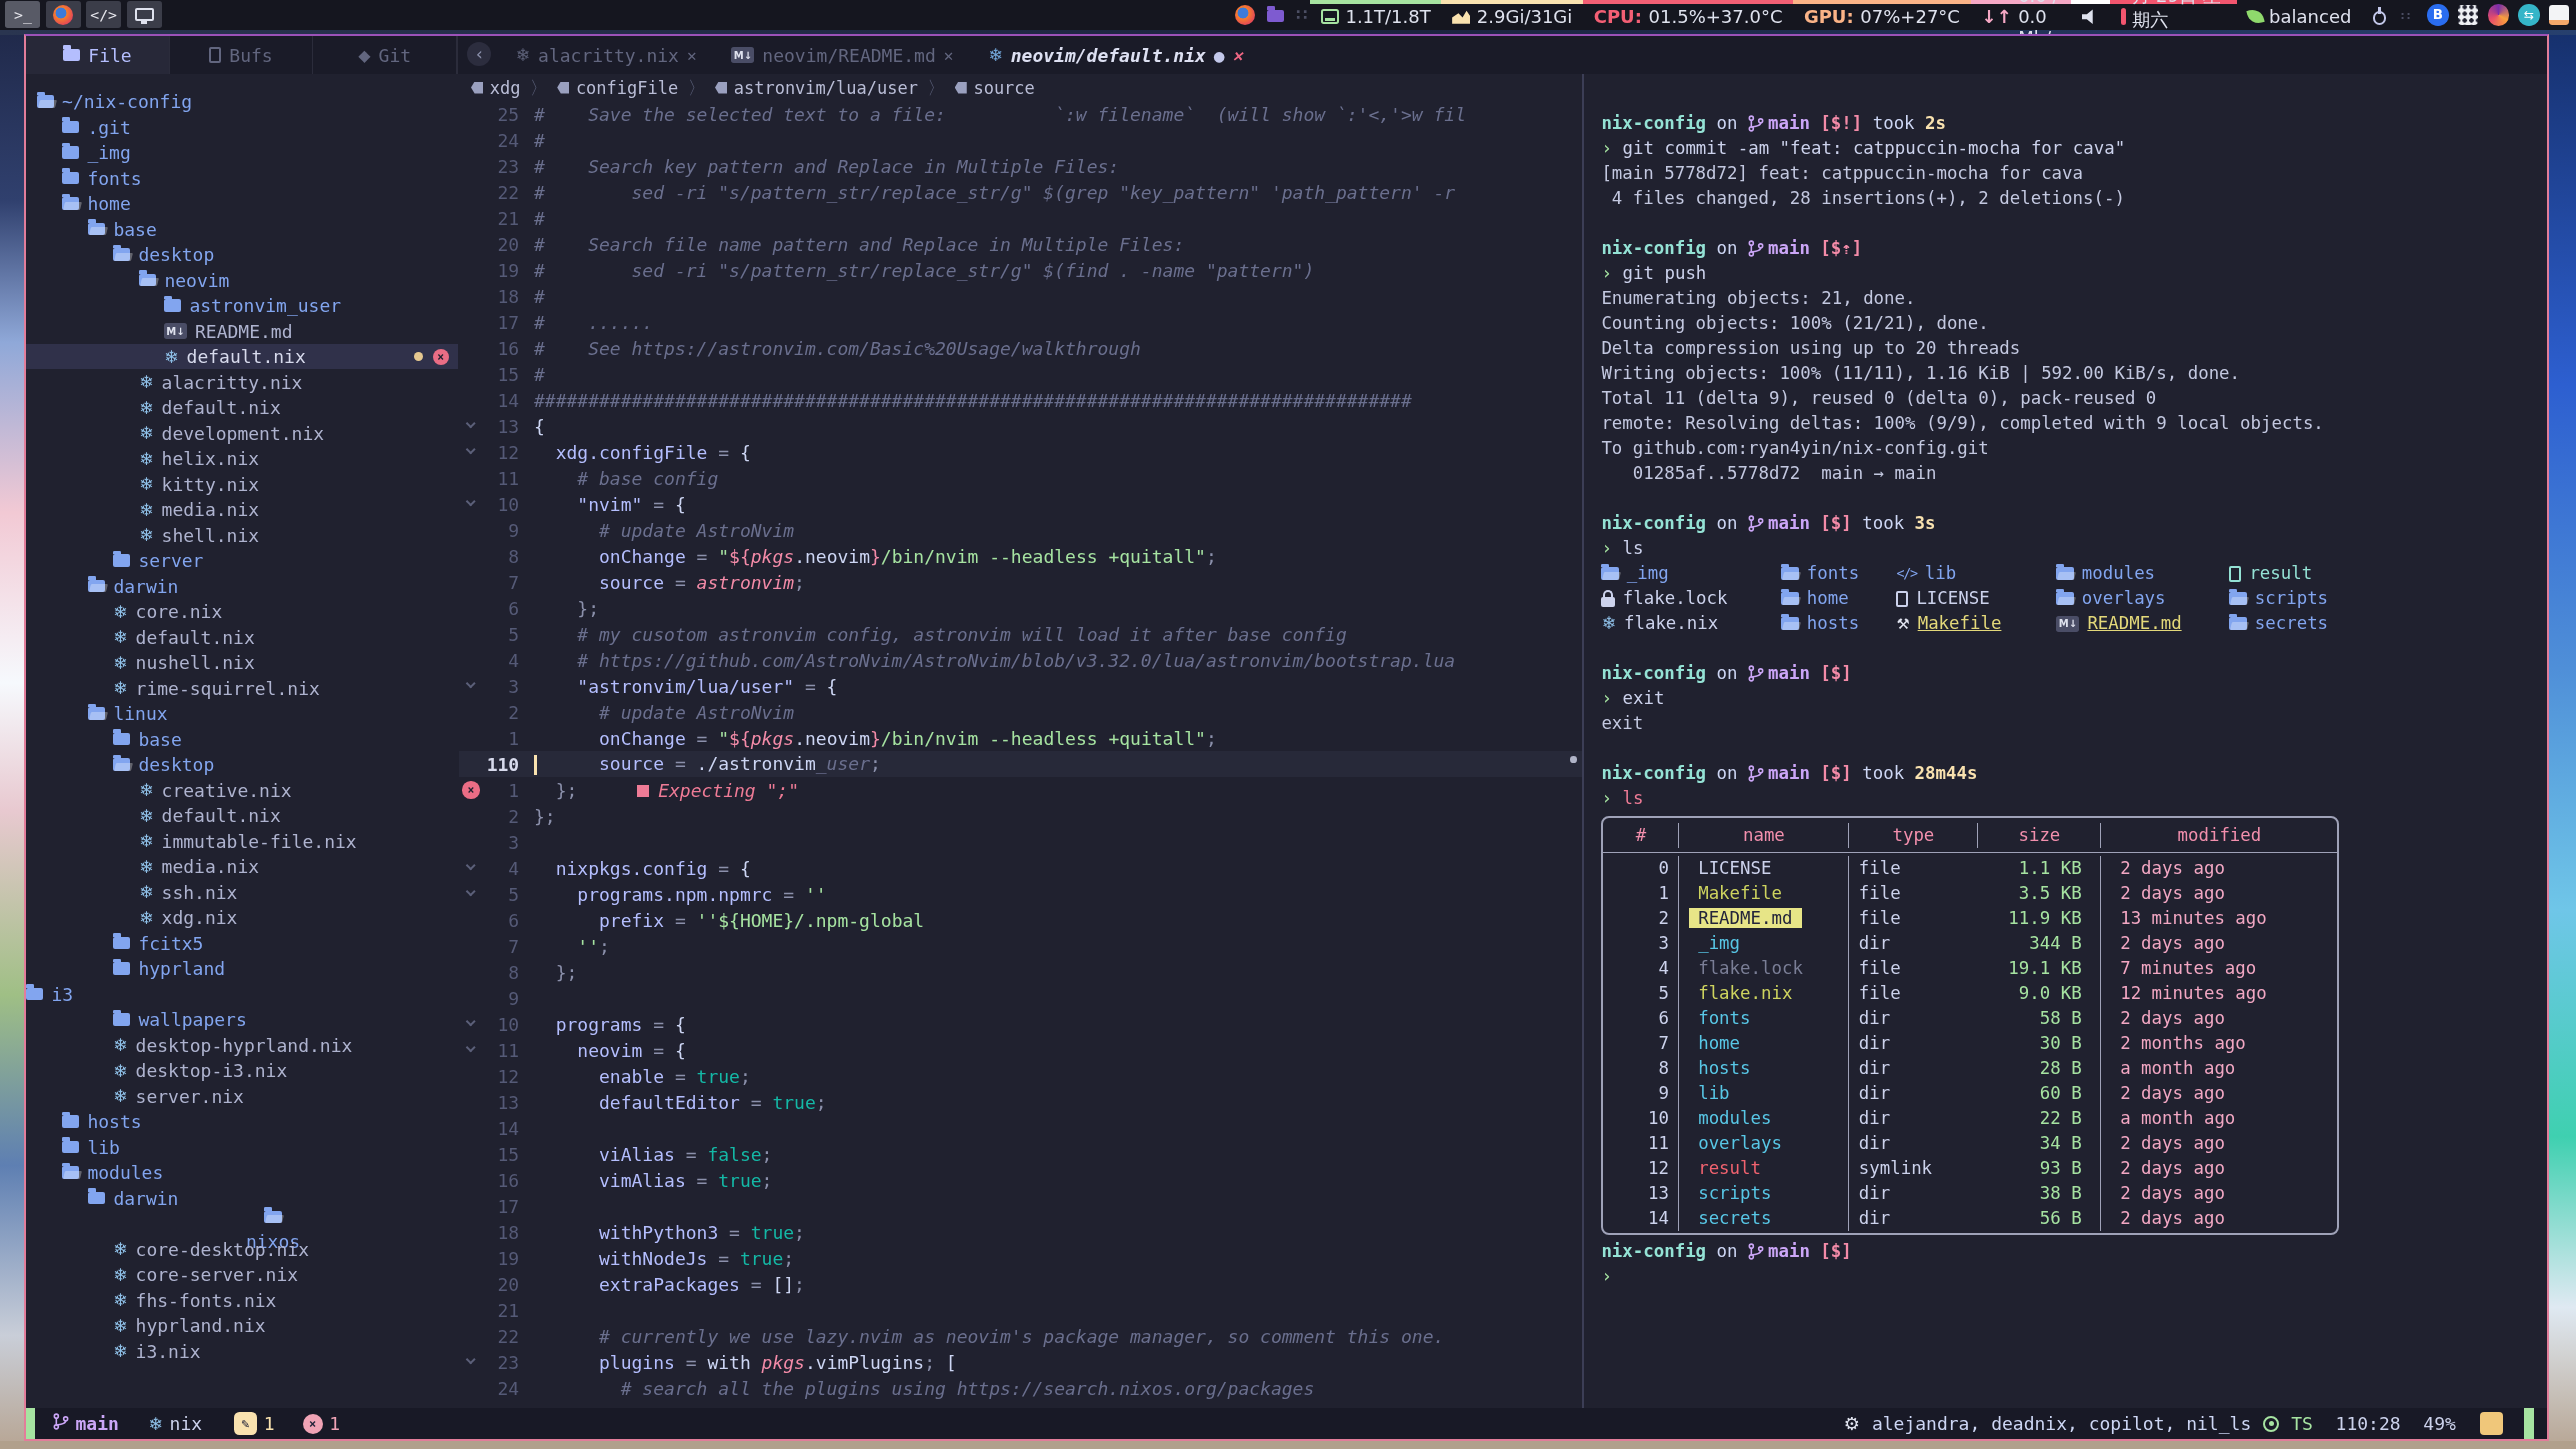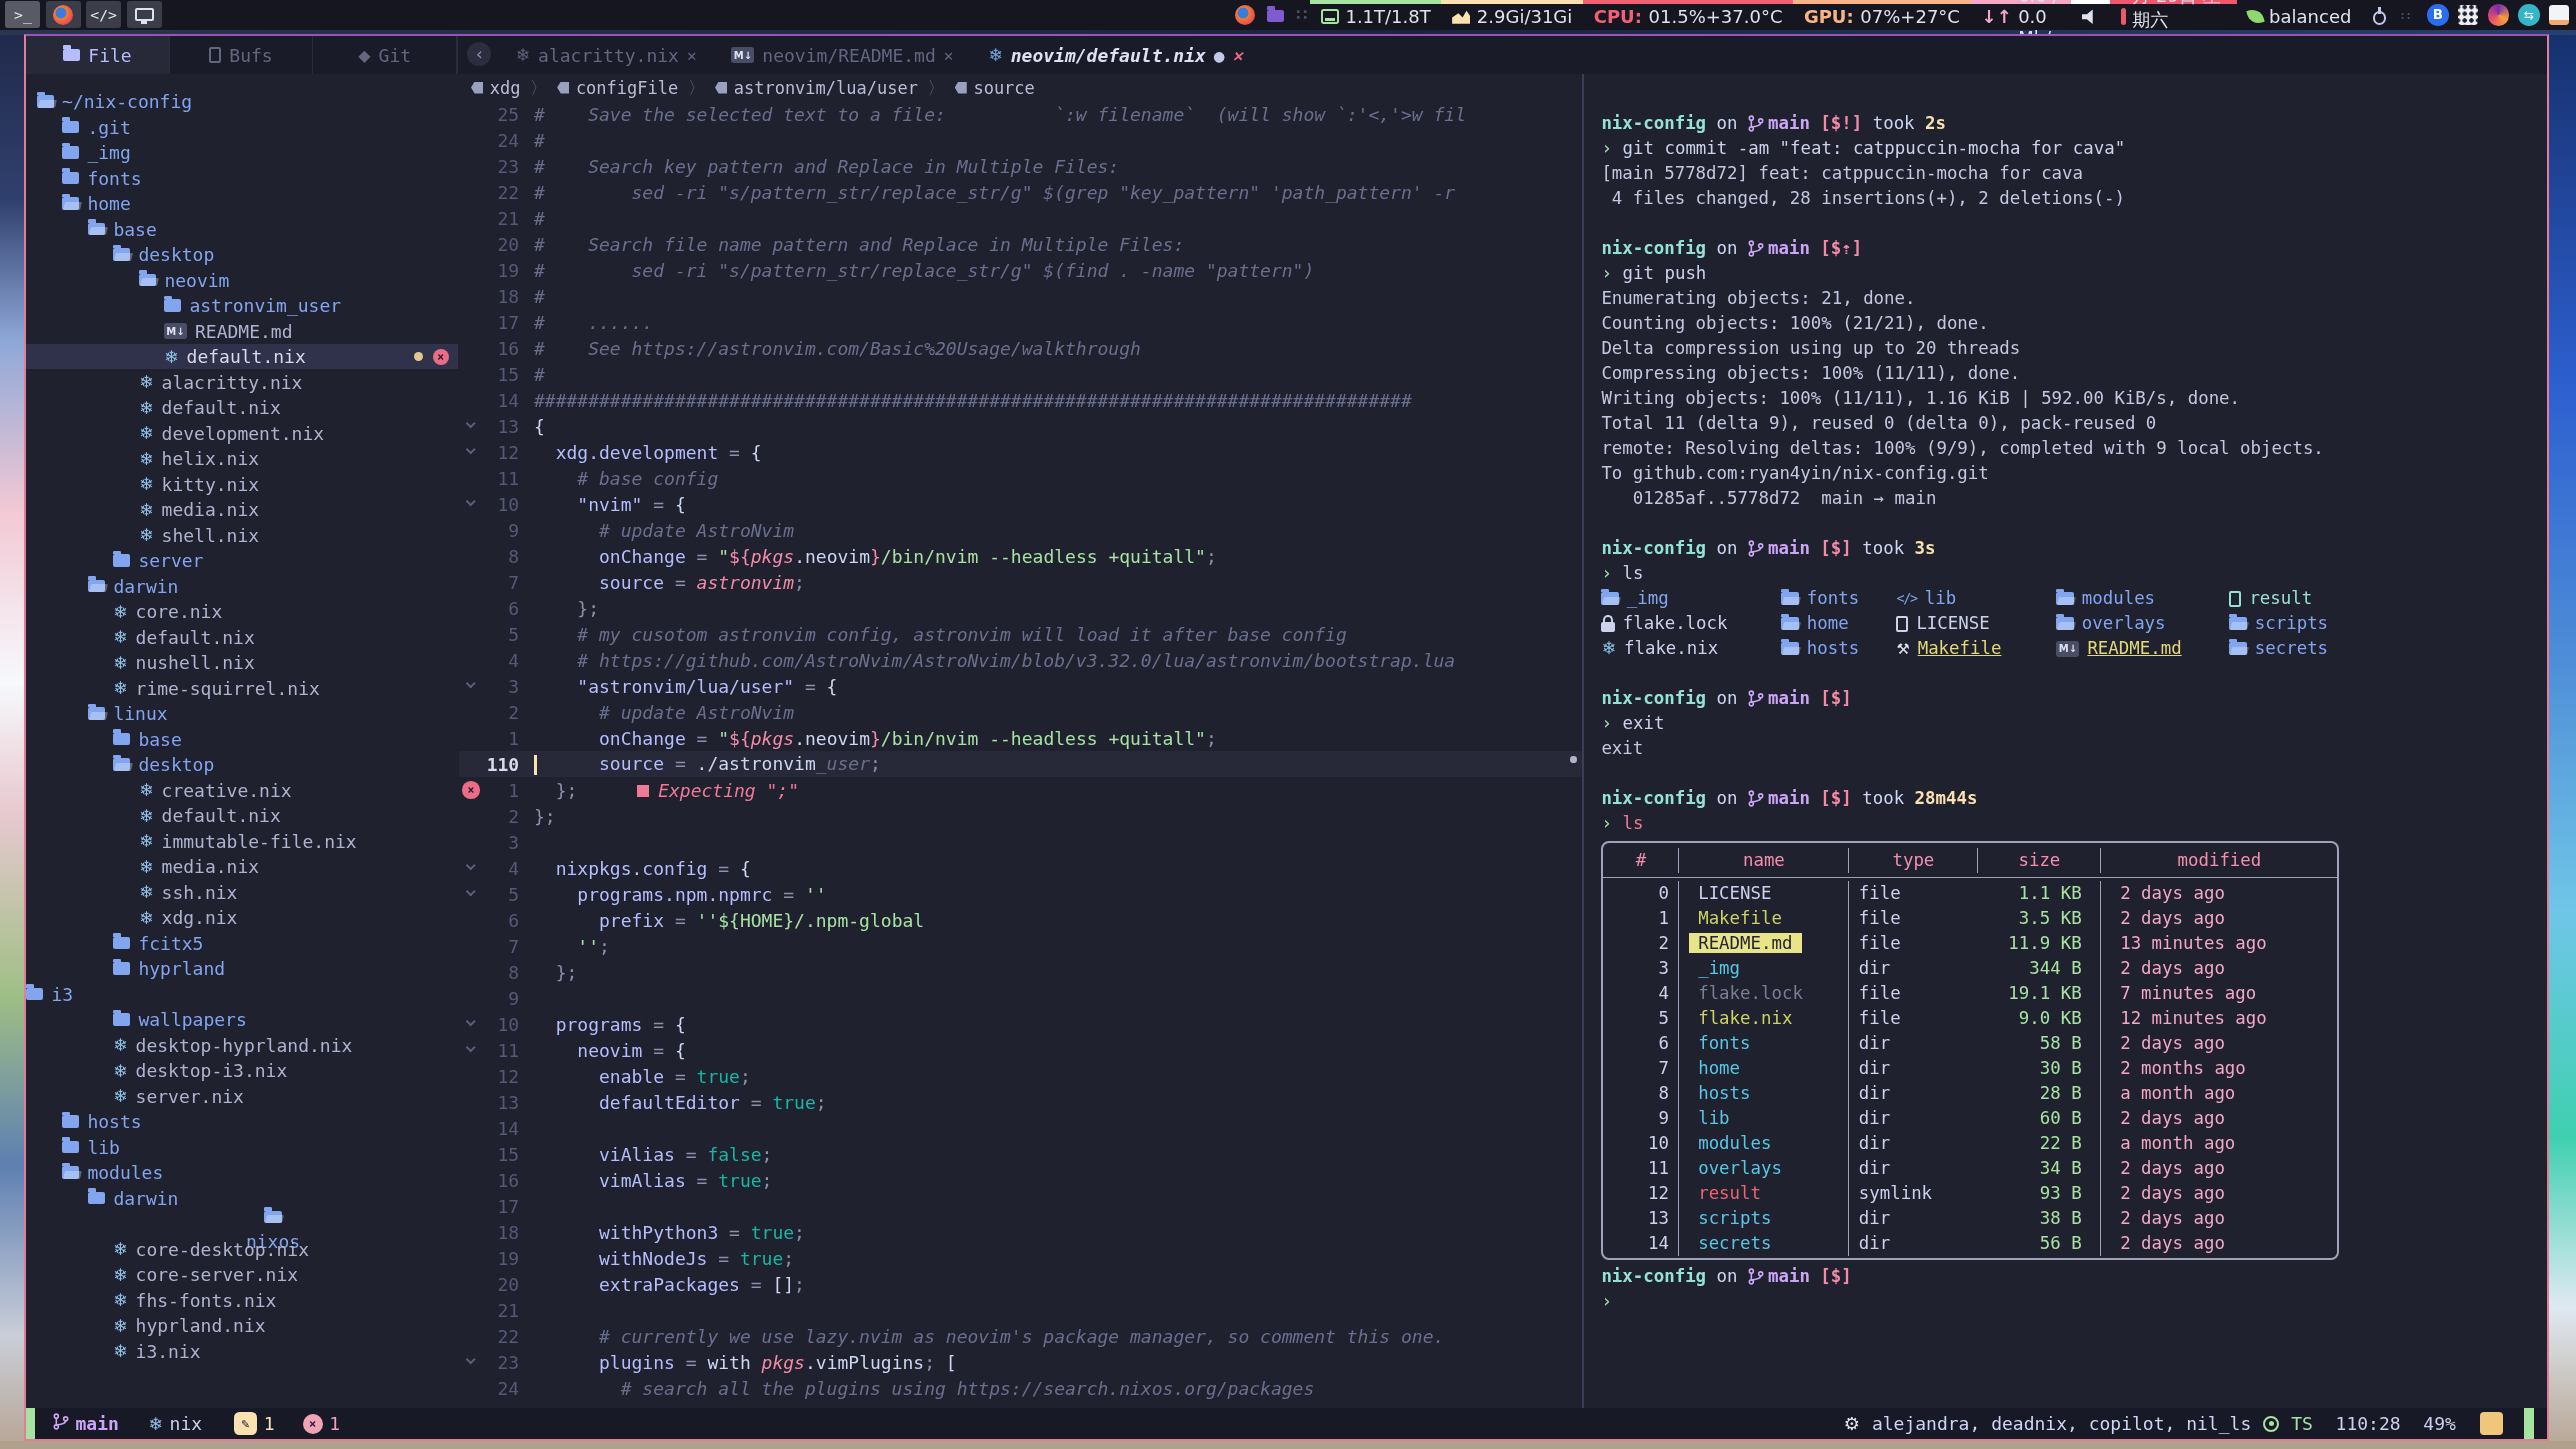--- a/index.html
+++ b/index.html
@@ -500,21 +500,21 @@
           <div class="cline"><span class="fold"></span><span class="lnum">22</span><span><span class="tk-c">#        sed -ri "s/pattern_str/replace_str/g" $(grep "key_pattern" 'path_pattern' -r</span></span></div>
           <div class="cline"><span class="fold"></span><span class="lnum">21</span><span><span class="tk-c">#</span></span></div>
           <div class="cline"><span class="fold"></span><span class="lnum">20</span><span><span class="tk-c">#    Search file name pattern and Replace in Multiple Files:</span></span></div>
           <div class="cline"><span class="fold"></span><span class="lnum">19</span><span><span class="tk-c">#        sed -ri "s/pattern_str/replace_str/g" $(find . -name "pattern")</span></span></div>
           <div class="cline"><span class="fold"></span><span class="lnum">18</span><span><span class="tk-c">#</span></span></div>
           <div class="cline"><span class="fold"></span><span class="lnum">17</span><span><span class="tk-c">#    ......</span></span></div>
           <div class="cline"><span class="fold"></span><span class="lnum">16</span><span><span class="tk-c">#    See https://astronvim.com/Basic%20Usage/walkthrough</span></span></div>
           <div class="cline"><span class="fold"></span><span class="lnum">15</span><span><span class="tk-c">#</span></span></div>
           <div class="cline"><span class="fold"></span><span class="lnum">14</span><span><span class="tk-c">#################################################################################</span></span></div>
           <div class="cline"><span class="fold"><span class="chev"></span></span><span class="lnum">13</span><span><span class="tk-w">{</span></span></div>
-          <div class="cline"><span class="fold"><span class="chev"></span></span><span class="lnum">12</span><span><span class="tk-k">  xdg.development</span><span class="tk-p"> = </span><span class="tk-w">{</span></span></div>
+          <div class="cline"><span class="fold"><span class="chev"></span></span><span class="lnum">12</span><span><span class="tk-k">  xdg.configFile</span><span class="tk-p"> = </span><span class="tk-w">{</span></span></div>
           <div class="cline"><span class="fold"></span><span class="lnum">11</span><span><span class="tk-c">    # base config</span></span></div>
           <div class="cline"><span class="fold"><span class="chev"></span></span><span class="lnum">10</span><span><span class="tk-k">    "nvim"</span><span class="tk-p"> = </span><span class="tk-w">{</span></span></div>
           <div class="cline"><span class="fold"></span><span class="lnum">9</span><span><span class="tk-c">      # update AstroNvim</span></span></div>
           <div class="cline"><span class="fold"></span><span class="lnum">8</span><span><span class="tk-k">      onChange</span><span class="tk-p"> = </span><span class="tk-s">"</span><span class="tk-e">${</span><span class="tk-v">pkgs</span><span class="tk-w">.neovim</span><span class="tk-e">}</span><span class="tk-s">/bin/nvim --headless +quitall"</span><span class="tk-p">;</span></span></div>
           <div class="cline"><span class="fold"></span><span class="lnum">7</span><span><span class="tk-k">      source</span><span class="tk-p"> = </span><span class="tk-v">astronvim</span><span class="tk-p">;</span></span></div>
           <div class="cline"><span class="fold"></span><span class="lnum">6</span><span><span class="tk-p">    };</span></span></div>
           <div class="cline"><span class="fold"></span><span class="lnum">5</span><span><span class="tk-c">    # my cusotom astronvim config, astronvim will load it after base config</span></span></div>
           <div class="cline"><span class="fold"></span><span class="lnum">4</span><span><span class="tk-c">    # https://github.com/AstroNvim/AstroNvim/blob/v3.32.0/lua/astronvim/bootstrap.lua</span></span></div>
           <div class="cline"><span class="fold"><span class="chev"></span></span><span class="lnum">3</span><span><span class="tk-k">    "astronvim/lua/user"</span><span class="tk-p"> = </span><span class="tk-w">{</span></span></div>
           <div class="cline"><span class="fold"></span><span class="lnum">2</span><span><span class="tk-c">      # update AstroNvim</span></span></div>
@@ -564,21 +564,20 @@
         <div class="tline"><span class="t-repo">nix-config</span><span class="t-on"> on </span><span class="t-branch"><span style="display: inline-flex;"><svg width="16" height="19" viewBox="0 0 24 28" fill="none" stroke="currentColor" stroke-width="2.4">
                 <circle cx="5" cy="6" r="3"></circle>
                 <circle cx="19" cy="10" r="3"></circle>
                 <circle cx="5" cy="22" r="3"></circle>
                 <path d="M5 9v10M19 13c0 6-8 4-14 7"></path>
               </svg></span><span>main</span></span><span class="t-status"> [$⇡]</span></div>
         <div class="tline"><span class="t-arrow">›</span><span class="t-cmd">git push</span></div>
         <div class="tline t-out">Enumerating objects: 21, done.</div>
         <div class="tline t-out">Counting objects: 100% (21/21), done.</div>
         <div class="tline t-out">Delta compression using up to 20 threads</div>
-        <div class="tline t-out">Compressing objects: 100% (11/11), done.</div>
         <div class="tline t-out">Writing objects: 100% (11/11), 1.16 KiB | 592.00 KiB/s, done.</div>
         <div class="tline t-out">Total 11 (delta 9), reused 0 (delta 0), pack-reused 0</div>
         <div class="tline t-out">remote: Resolving deltas: 100% (9/9), completed with 9 local objects.</div>
         <div class="tline t-out">To github.com:ryan4yin/nix-config.git</div>
         <div class="tline t-out">   01285af..5778d72  main → main</div>
         <div class="tline"></div>
         <div class="tline"><span class="t-repo">nix-config</span><span class="t-on"> on </span><span class="t-branch"><span style="display: inline-flex;"><svg width="16" height="19" viewBox="0 0 24 28" fill="none" stroke="currentColor" stroke-width="2.4">
                 <circle cx="5" cy="6" r="3"></circle>
                 <circle cx="19" cy="10" r="3"></circle>
                 <circle cx="5" cy="22" r="3"></circle>

